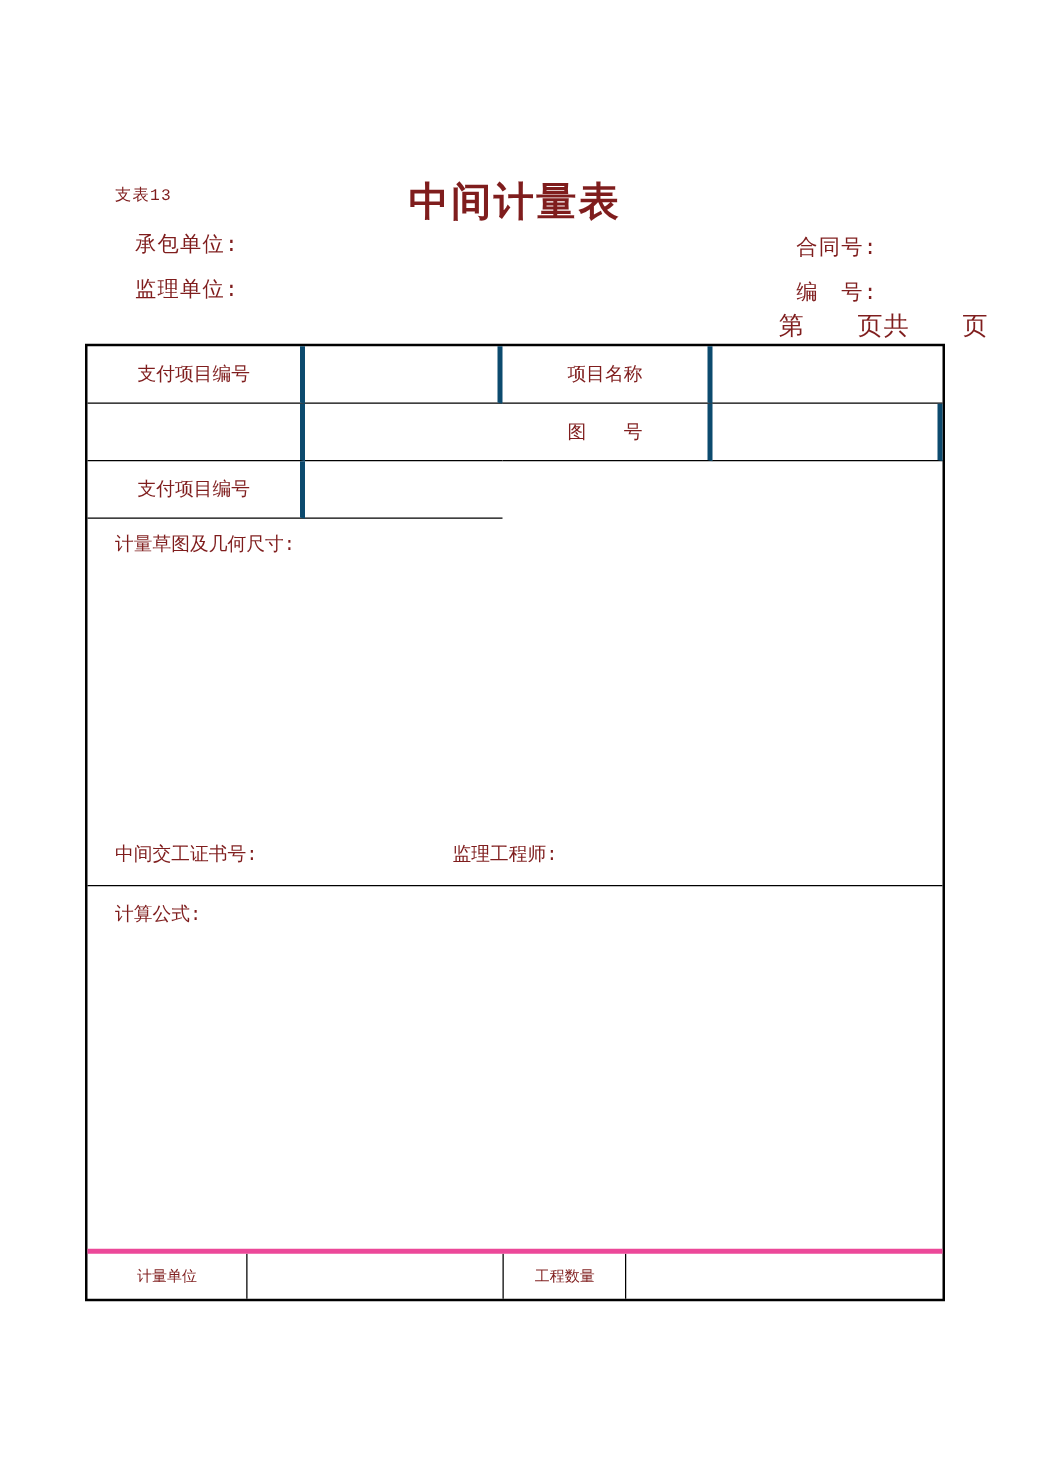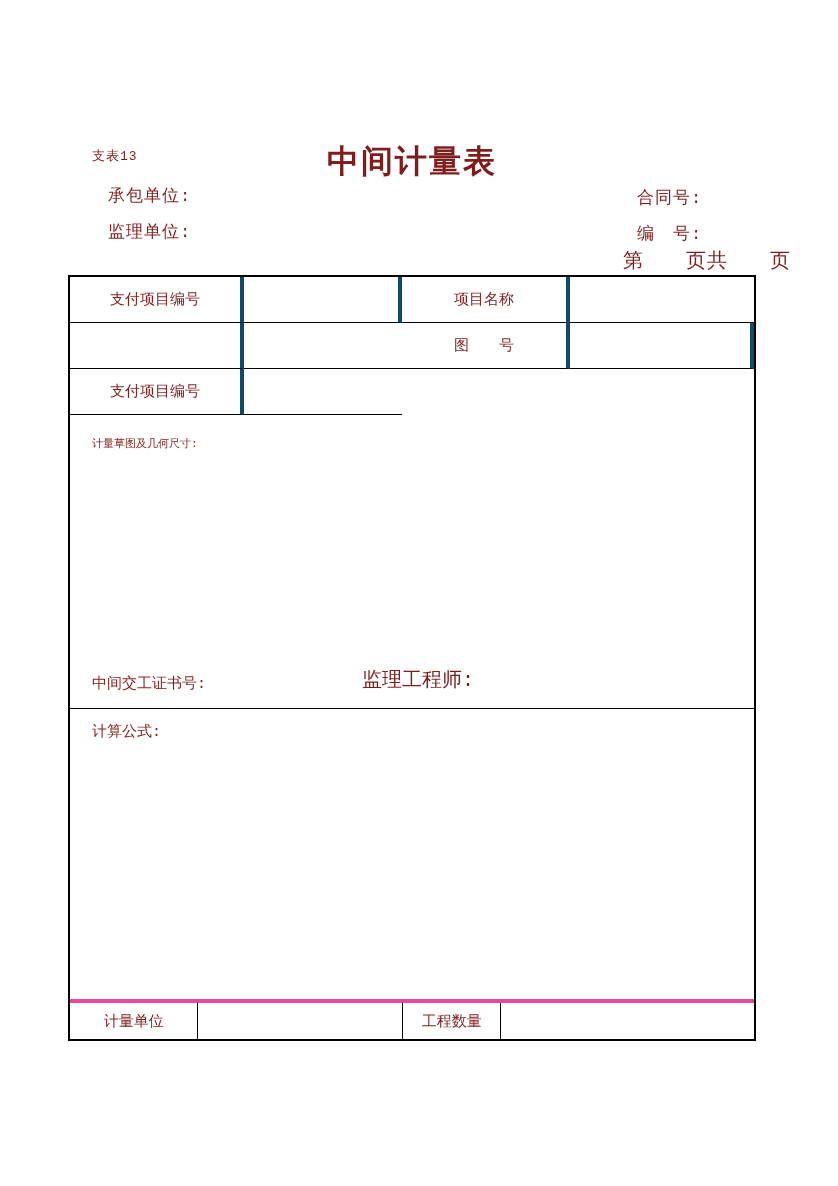--- a/index.html
+++ b/index.html
@@ -72,34 +72,34 @@
 
   .sketch-box {
     position: relative;
     height: 294px;
     border-bottom: 1px solid #000;
     box-sizing: border-box;
   }
   .sketch-label {
     position: absolute;
     left: 22px;
-    top: 21px;
-    font-size: 11px;
+    top: 11px;
+    font-size: 15px;
   }
   .sig-contractor {
     position: absolute;
     left: 22px;
     bottom: 15px;
     font-size: 15px;
   }
   .sig-supervisor {
     position: absolute;
     left: 292px;
     bottom: 15px;
-    font-size: 20px;
+    font-size: 15px;
   }
 
   .formula-box {
     position: relative;
     height: 294px;
     border-bottom: 4px solid #ec4899;
     box-sizing: border-box;
   }
   .formula-label {
     position: absolute;
@@ -111,21 +111,21 @@
   .grid-bottom {
     display: grid;
     grid-template-columns: 129fr 206fr 99fr 254fr;
   }
   .grid-bottom .cell {
     height: 36px;
     border-right: 1px solid #000;
     display: flex;
     align-items: center;
     justify-content: center;
-    font-size: 15px;
+    font-size: 12px;
     white-space: pre;
     box-sizing: border-box;
   }
   .grid-bottom .cell.col-last { border-right: none; }
 </style>
 </head>
 <body>
 
 <div class="page">
 

